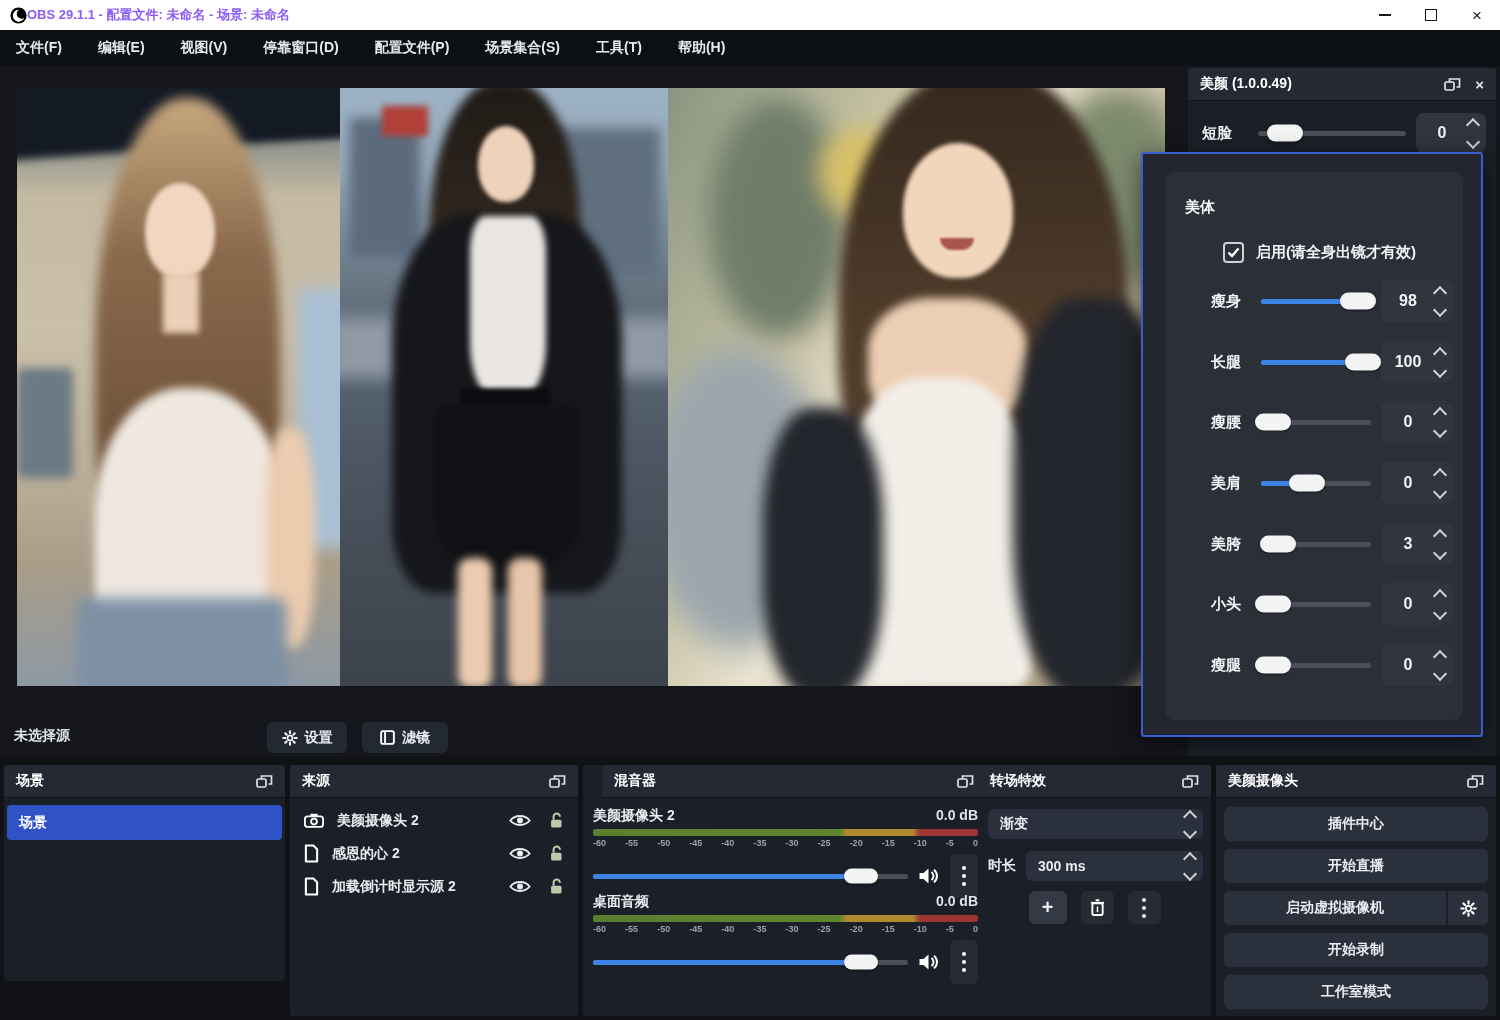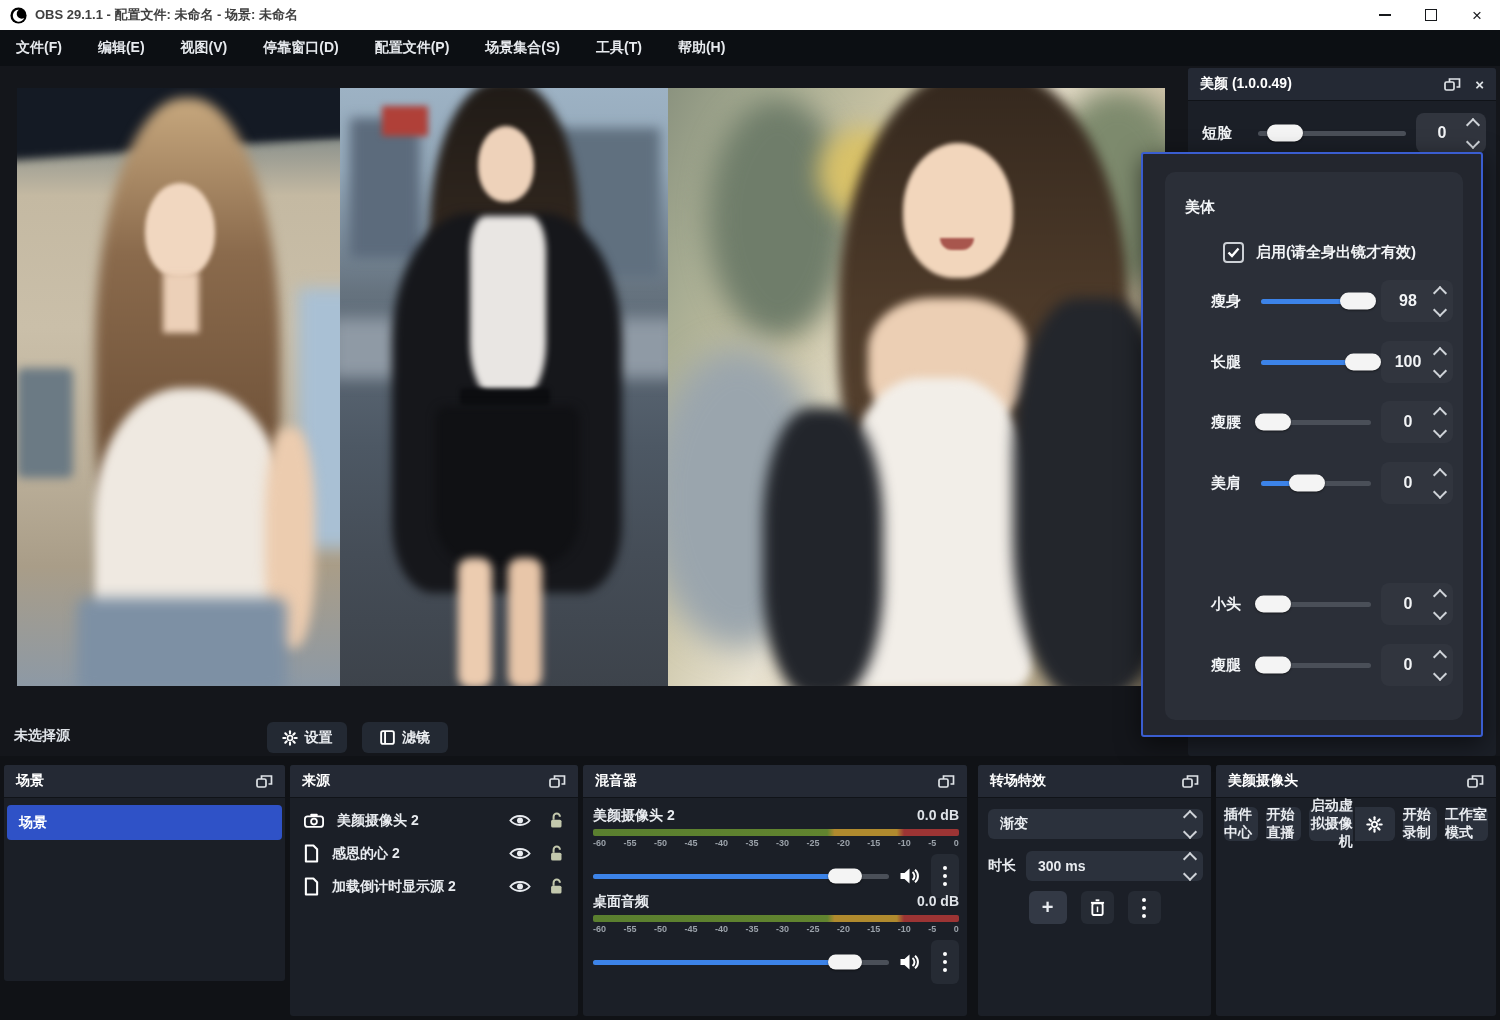--- a/index.html
+++ b/index.html
@@ -1,21 +1,21 @@
 <!DOCTYPE html>
 <html><head>
 <meta charset="utf-8">
 <style>
   html,body{margin:0;padding:0;background:#000;}
   #app{position:relative;width:1500px;height:1020px;overflow:hidden;
        font-family:"Liberation Sans","DejaVu Sans",sans-serif;background:#101216;color:#e8ebef;}
   .abs{position:absolute;}
   
   .titlebar{left:0;top:0;width:1500px;height:30px;background:#ffffff;display:flex;align-items:center;padding:0 0 0 10px;box-sizing:border-box;}
-  .titlebar .ttl{font-size:13px;color:#404040;margin-left:8px;font-weight:bold;}
+  .titlebar .ttl{font-size:13px;color:#8b5cf6;margin-left:0;font-weight:bold;}
   .winbtns{margin-left:auto;display:flex;height:100%;}
   .winbtn{width:46px;height:100%;display:flex;align-items:center;justify-content:center;}
   .glyph-min{width:12px;height:2px;background:#17191c;}
   .glyph-max{width:10px;height:10px;border:1.6px solid #17191c;}
   .glyph-x{font-size:17px;color:#17191c;line-height:1;}
   .menubar{left:0;top:30px;width:1500px;height:36px;background:#0c0f13;display:flex;align-items:center;gap:36px;padding:6px 16px;box-sizing:border-box;font-size:14px;color:#e7eaee;font-weight:bold;}
   .menubar span{cursor:default;}
   
   .main{left:0;top:66px;width:1500px;height:690px;background:#14161b;}
   .preview{left:17px;top:88px;width:1148px;height:598px;display:flex;overflow:hidden;}
@@ -251,20 +251,34 @@
             <div class="handle" style="left:42%;"></div>
           </div>
         <div class="spin">
             <span class="val">0</span>
             <span class="chevcol">
               <i class="chev up"></i>
               <i class="chev down"></i>
             </span>
           </div>
       </div>
+      <div class="srow" style="top:351px;">
+        <span class="lbl">美胯</span>
+        <div class="track">
+            <div class="fill" style="width:8%;"></div>
+            <div class="handle" style="left:15%;"></div>
+          </div>
+        <div class="spin">
+            <span class="val">3</span>
+            <span class="chevcol">
+              <i class="chev up"></i>
+              <i class="chev down"></i>
+            </span>
+          </div>
+      </div>
       <div class="srow" style="top:411px;">
         <span class="lbl">小头</span>
         <div class="track">
             <div class="fill" style="width:0%;"></div>
             <div class="handle" style="left:11%;"></div>
           </div>
         <div class="spin">
             <span class="val">0</span>
             <span class="chevcol">
               <i class="chev up"></i>
@@ -361,21 +375,21 @@
           </svg>
           <svg width="15" height="17" viewBox="0 0 18 20">
             <rect x="2.5" y="9" width="12.5" height="9.5" rx="2" fill="#c3c8ad"></rect>
             <path d="M5.5 9 V5.5 a3.8 3.8 0 0 1 7.6 0" fill="none" stroke="#c3c8ad" stroke-width="2.4"></path>
           </svg>
         </span>
       </div>
     </div>
   </div>
 
-  <div class="abs dock" style="left:583px;top:765px;width:384px;height:251px;">
+  <div class="abs dock" style="left:583px;top:765px;width:384px;height:251px;padding-left:19px;">
     <div class="dock-header">
       <span>混音器</span>
       <span class="hspace">
         <svg width="17" height="15" viewBox="0 0 17 15">
           <rect x="1" y="5" width="9" height="8" rx="1.5" fill="none" stroke="#dfe3e7" stroke-width="1.7"></rect>
           <path d="M5.5 5 V2 h10 v8 h-3" fill="none" stroke="#dfe3e7" stroke-width="1.7"></path>
         </svg>
       </span>
     </div>
 
@@ -512,21 +526,21 @@
   <div class="abs dock" style="left:1216px;top:765px;width:280px;height:251px;">
     <div class="dock-header">
       <span>美颜摄像头</span>
       <span class="hspace">
         <svg width="17" height="15" viewBox="0 0 17 15">
           <rect x="1" y="5" width="9" height="8" rx="1.5" fill="none" stroke="#dfe3e7" stroke-width="1.7"></rect>
           <path d="M5.5 5 V2 h10 v8 h-3" fill="none" stroke="#dfe3e7" stroke-width="1.7"></path>
         </svg>
       </span>
     </div>
-    <div style="position:absolute;left:8px;right:8px;top:42px;display:flex;flex-direction:row;gap:8px;">
+    <div style="position:absolute;left:8px;right:8px;top:42px;display:flex;flex-direction:column;gap:8px;">
       <div class="btn" style="height:34px;">
           <span>插件中心</span>
         </div>
       <div class="btn" style="height:34px;">
           <span>开始直播</span>
         </div>
       <div style="display:flex;height:34px;text-align:right;">
         <div class="btn" style="flex:1;border-radius:6px 0 0 6px;">
             <span>启动虚拟摄像机</span>
           </div>

